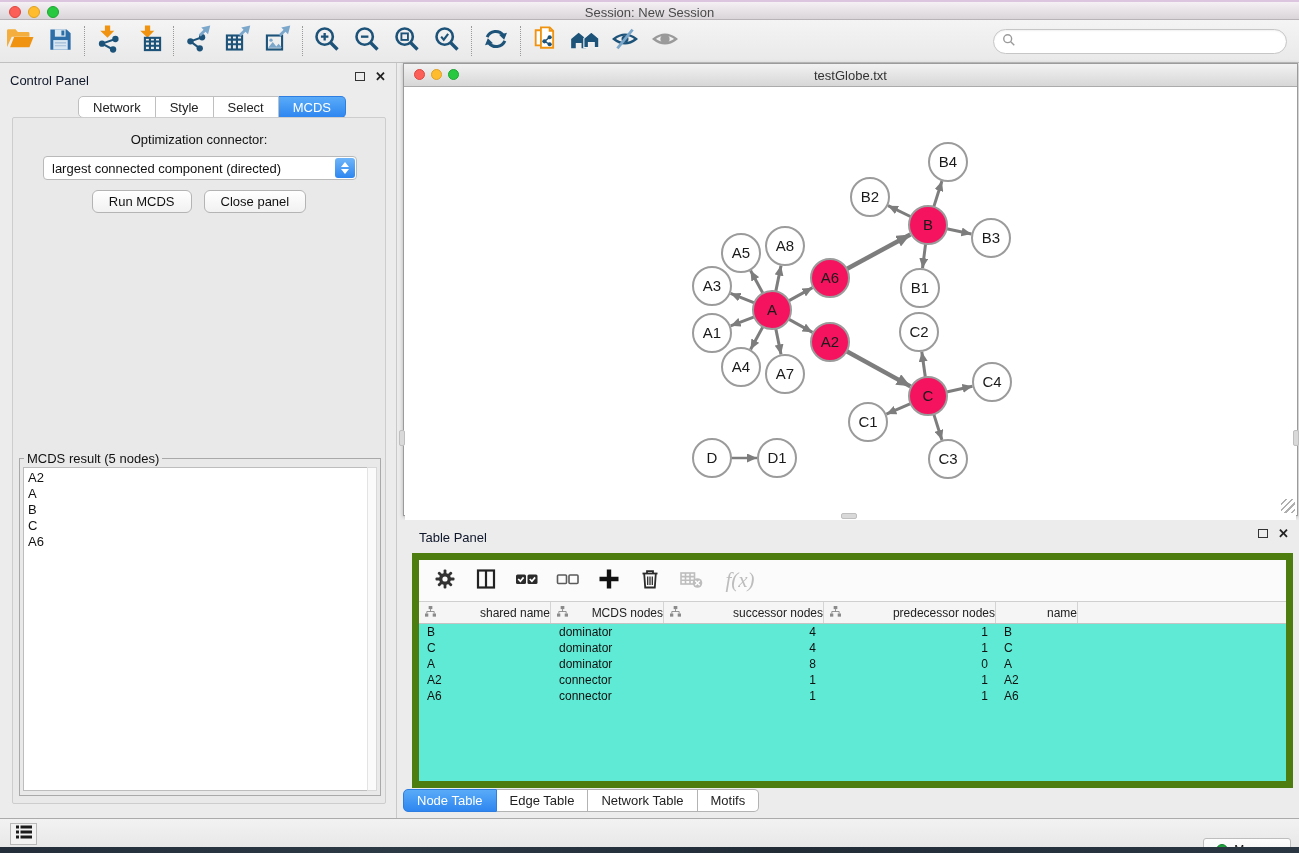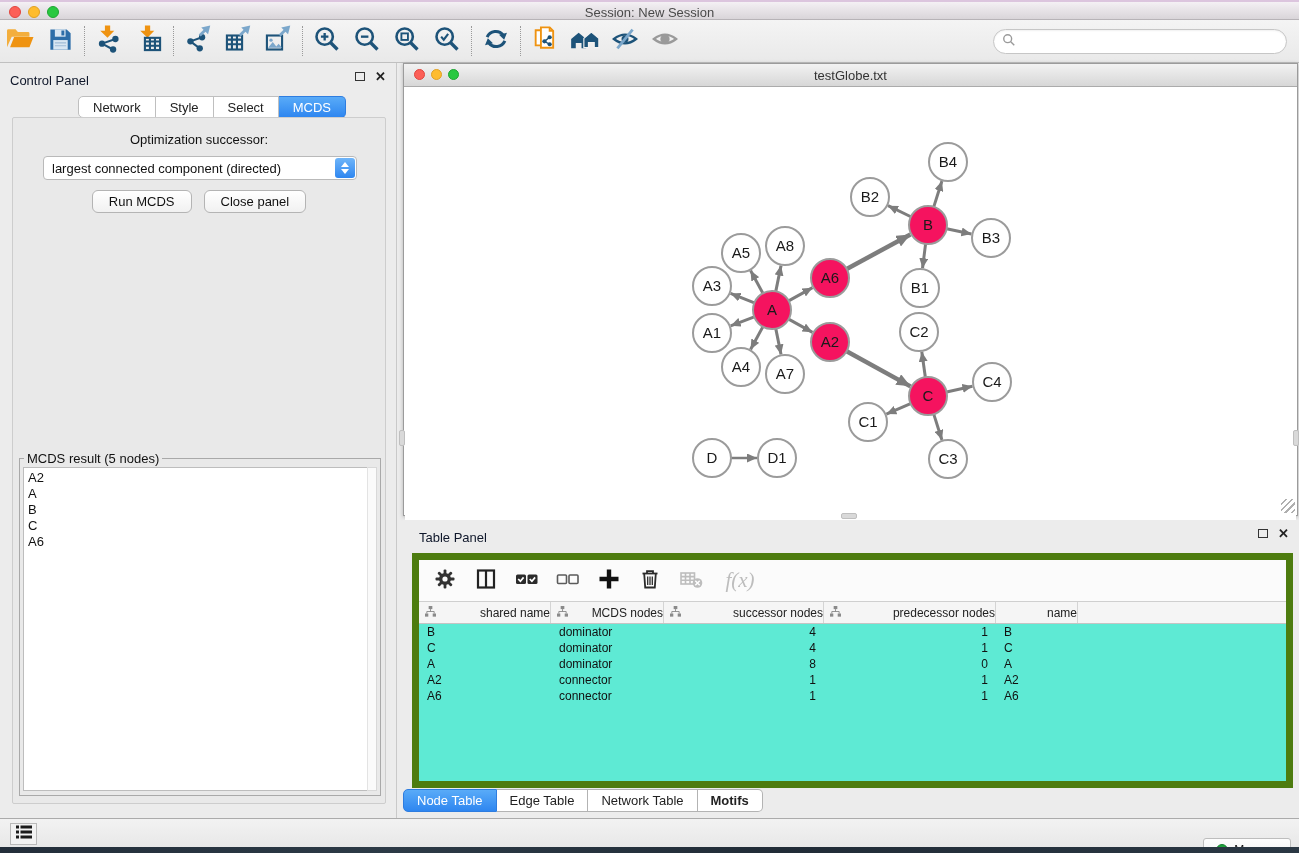--- a/index.html
+++ b/index.html
@@ -80,21 +80,21 @@
   .th-cell .lbl { flex:1; text-align:right; }
   .th-cell svg { margin-left:6px; }
   .t-rows { left:0; top:64px; width:100%; }
   .t-row { display:flex; height:16px; font-size:12px; color:#111; }
   .t-cell { padding:0 8px; display:flex; align-items:center; }
   .t-cell.num { justify-content:flex-end; }
   .seg-tabs { top:269px; width:100%; display:flex; justify-content:flex-start; }
   .seg-tab { height:23px; padding:0 13px; display:flex; align-items:center; font-size:13px; color:#222; background:#fff;
     border:1px solid #B3B3B3; border-left:none; }
   .seg-tab:first-child { border-left:1px solid #B3B3B3; border-radius:5px 0 0 5px; }
-  .seg-tab:last-child { border-radius:0 5px 5px 0;font-weight:bold; }
+  .seg-tab:last-child { border-radius:0 5px 5px 0; }
   .seg-tab.active { background:linear-gradient(#59ABF8,#2E86F0); color:#fff; border-color:#2E7DE0; }
 
   
   .statusbar { left:0; top:818px; width:1299px; height:29px; background:linear-gradient(#F2F2F2,#E8E8E8); border-top:1px solid #ABABAB; }
   .list-btn { left:10px; top:4px; width:27px; height:22px; background:#F2F2F2; border:1px solid #B9B9B9; display:flex; align-items:center; justify-content:center; }
   .memory-btn { right:8px; top:3px; width:88px; height:23px; background:linear-gradient(#FDFDFD,#F0F0F0); border:1px solid #BDBDBD; border-radius:3px;
     display:flex; align-items:center; justify-content:center; gap:6px; font-size:12px; color:#111;margin-top:16px; }
   .memory-dot { width:12px; height:12px; border-radius:50%; background:#1FA33C; border:1px solid #148030; }
   .desktop-strip { left:0; top:847px; width:1299px; height:6px; background:linear-gradient(90deg,#232E3A,#2C3A46 30%,#212C37 60%,#2A3743); }
 </style>
@@ -267,21 +267,21 @@
     <span class="float-ico"></span>
     <span class="close-ico">✕</span>
   </div>
   <div class="abs cp-tabs" id="cp-tabs">
       <div class="cp-tab">Network</div>
       <div class="cp-tab">Style</div>
       <div class="cp-tab">Select</div>
       <div class="cp-tab active">MCDS</div>
     </div>
   <div class="abs cp-body">
-    <div class="abs opt-label">Optimization successor:</div>
+    <div class="abs opt-label">Optimization connector:</div>
     <div class="abs select">
       <span>largest connected component (directed)</span>
       <span class="stepper">
           <span class="tri-up"></span>
           <span class="tri-dn"></span>
         </span>
     </div>
     <div class="abs cp-buttons">
       <div class="btn">Run MCDS</div>
       <div class="btn">Close panel</div>

